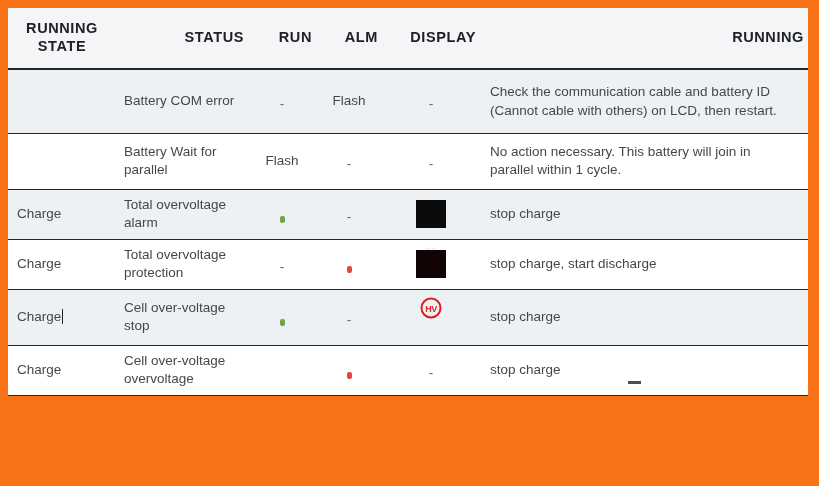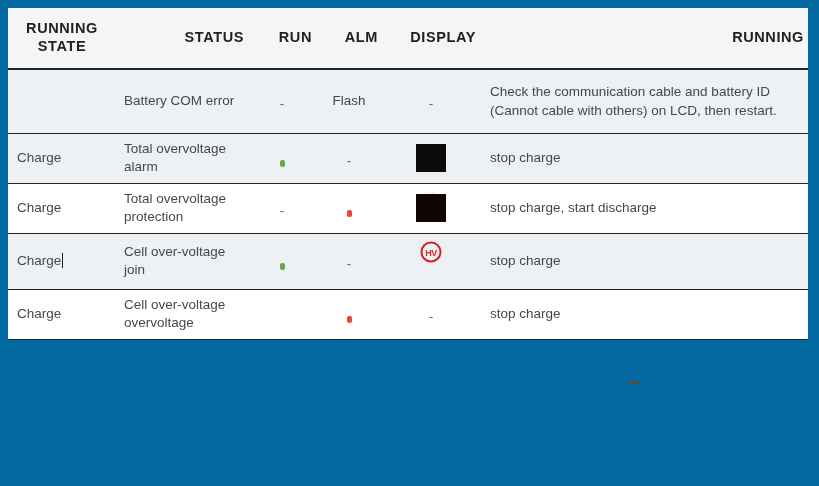--- a/index.html
+++ b/index.html
@@ -13,21 +13,21 @@
     overflow: hidden;
     font-family: "Liberation Sans", sans-serif;
     color: #3c4043;
     -webkit-font-smoothing: antialiased;
   }
 
   #page {
     position: relative;
     width: 819px;
     height: 486px;
-    background: #0369a1;
+    background: #f97316;
   }
 
   table.state-table {
     position: absolute;
     left: 8px;
     top: 8px;
     width: 800px;
     border-collapse: collapse;
     table-layout: fixed;
     font-size: 13.5px;
@@ -205,39 +205,47 @@
 
     <tbody id="table-body">
         <tr class="alt row-h-lg">
           <td class="cell-running"><span></span></td>
           <td class="cell-status">Battery COM error</td>
           <td class="cell-run"><span class="dash">-</span></td>
           <td class="cell-alm"><span>Flash</span></td>
           <td class="cell-display"><span class="dash">-</span></td>
           <td class="cell-solution">Check the communication cable and battery ID (Cannot cable with others) on LCD, then restart.</td>
         </tr>
+        <tr class="plain row-h-md">
+          <td class="cell-running"><span></span></td>
+          <td class="cell-status">Battery Wait for parallel</td>
+          <td class="cell-run"><span>Flash</span></td>
+          <td class="cell-alm"><span class="dash">-</span></td>
+          <td class="cell-display"><span class="dash">-</span></td>
+          <td class="cell-solution">No action necessary. This battery will join in parallel within 1 cycle.</td>
+        </tr>
         <tr class="alt row-h-sm">
           <td class="cell-running"><span>Charge</span></td>
           <td class="cell-status">Total overvoltage alarm</td>
           <td class="cell-run"><span class="dot dot-green"></span></td>
           <td class="cell-alm"><span class="dash">-</span></td>
           <td class="cell-display"><span class="hv-badge hv-white"><span class="hv-ring">HV</span></span></td>
           <td class="cell-solution">stop charge</td>
         </tr>
         <tr class="plain row-h-sm">
           <td class="cell-running"><span>Charge</span></td>
           <td class="cell-status">Total overvoltage protection</td>
           <td class="cell-run"><span class="dash">-</span></td>
           <td class="cell-alm"><span class="dot dot-red"></span></td>
           <td class="cell-display"><span class="hv-badge hv-red"><span class="hv-ring">HV</span></span></td>
           <td class="cell-solution">stop charge, start discharge</td>
         </tr>
         <tr class="alt row-h-md">
           <td class="cell-running"><span>Charge</span><span class="caret"></span></td>
-          <td class="cell-status">Cell over-voltage join</td>
+          <td class="cell-status">Cell over-voltage stop</td>
           <td class="cell-run"><span class="dot dot-green"></span></td>
           <td class="cell-alm"><span class="dash">-</span></td>
           <td class="cell-display"><span></span></td>
           <td class="cell-solution">stop charge</td>
         </tr>
         <tr class="plain row-h-sm">
           <td class="cell-running"><span>Charge</span></td>
           <td class="cell-status">Cell over-voltage overvoltage</td>
           <td class="cell-run"><span></span></td>
           <td class="cell-alm"><span class="dot dot-red"></span></td>

